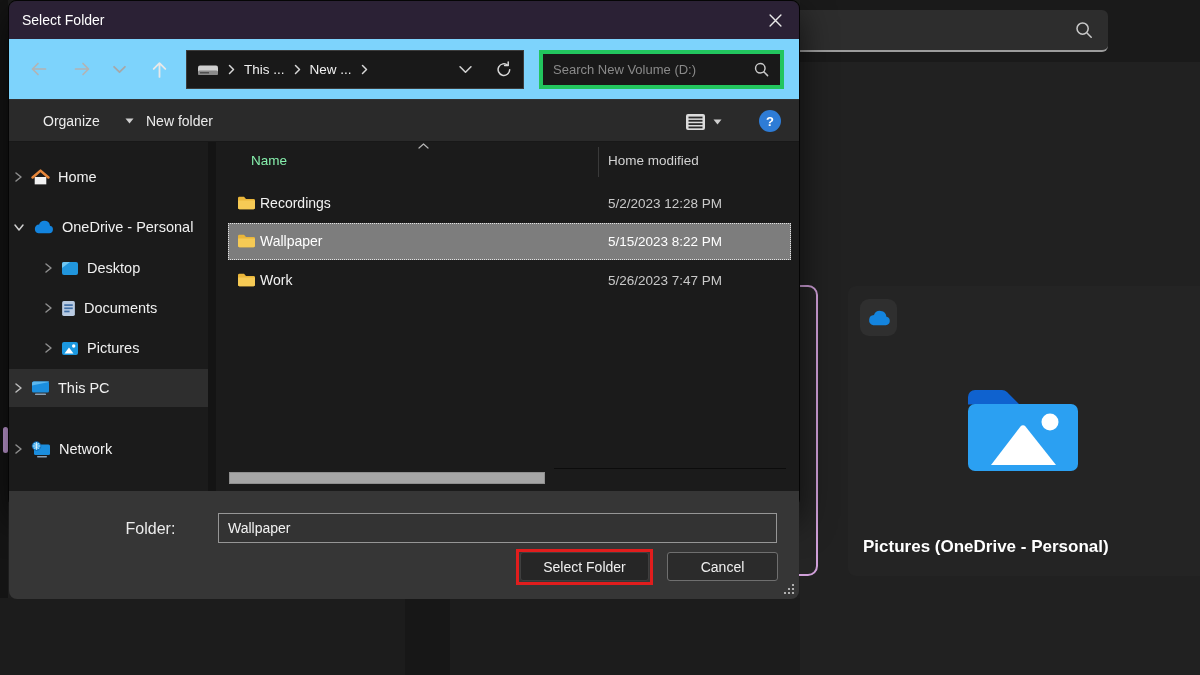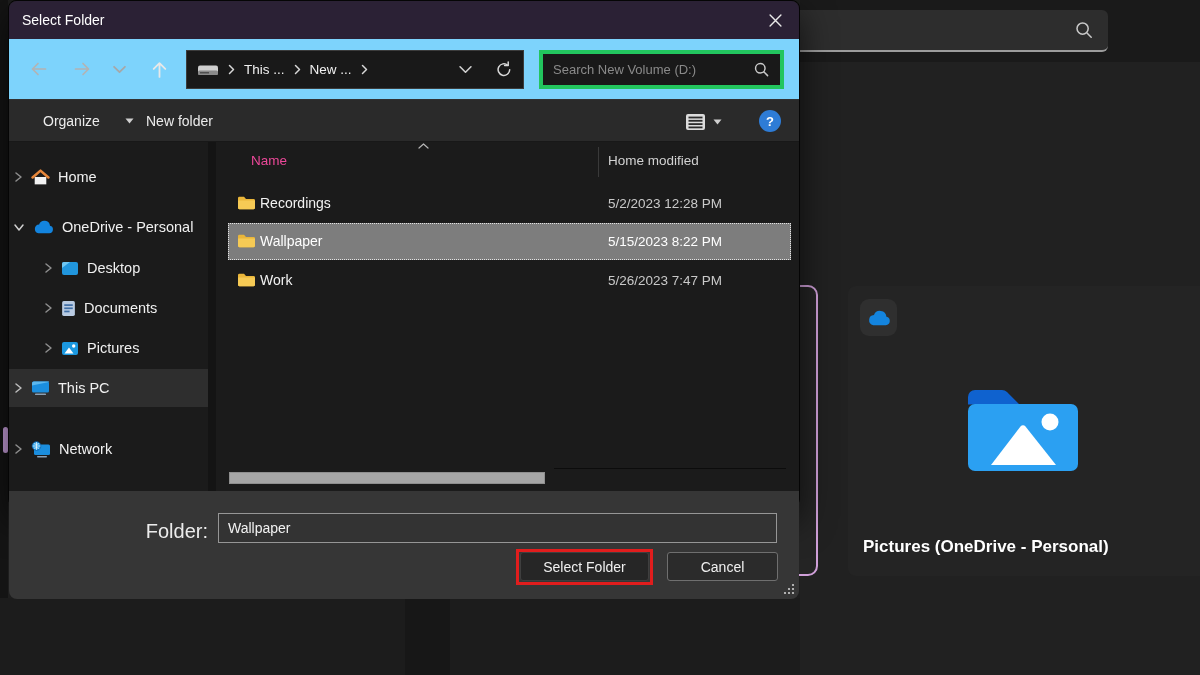--- a/index.html
+++ b/index.html
@@ -58,37 +58,37 @@
   .main { position:absolute; top:141px; left:0; right:0; height:349px; background:#1b1b1b; border-radius:0; }
   .sidebar { position:absolute; left:0; top:0; width:199px; height:100%; }
   .side-gap { position:absolute; left:199px; top:0; width:8px; height:100%; background:#141414; }
   .side-item { position:absolute; left:0; width:199px; height:38px; display:flex; align-items:center; gap:8px;
                padding-left:4px; color:#f0f0f0; font-size:14.5px; white-space:nowrap; }
   .side-item.child { padding-left:34px; }
   .side-item.selected { background:#2e2e2e; }
   .si-0{top:16px} .si-1{top:66px} .si-2{top:107px} .si-3{top:147px} .si-4{top:187px} .si-5{top:227px} .si-6{top:288px}
 
   .filelist { position:absolute; left:207px; top:0; right:0; height:100%; }
-  .col-name { position:absolute; left:35px; top:11px; color:#ec4899; font-size:13.5px; }
+  .col-name { position:absolute; left:35px; top:11px; color:#86efac; font-size:13.5px; }
   .sort-ind { position:absolute; left:202px; top:1px; }
   .col-sep { position:absolute; left:382px; top:5px; width:1px; height:30px; background:#3a3a3a; }
   .col-date { position:absolute; left:392px; top:11px; color:#d2d2d2; font-size:13.5px; }
 
   .list-row { position:absolute; left:12px; width:563px; height:37px; }
   .lr-0{top:43px} .lr-1{top:81px} .lr-2{top:120px}
   .row-icon { position:absolute; left:9px; top:10px; }
   .row-name { position:absolute; left:32px; top:10px; color:#f2f2f2; font-size:14px; }
   .row-date { position:absolute; left:380px; top:11px; color:#c9c9c9; font-size:13.5px; }
   .list-row.selected { background:#7d7d7d; outline:1px dotted #e3e3e3; outline-offset:-1px; }
   .list-row.selected .row-name, .list-row.selected .row-date { color:#ffffff; }
   .list-edge-line { position:absolute; left:338px; top:326px; width:232px; height:1px; background:#0c0c0c; }
   .scroll-thumb { position:absolute; left:13px; top:330px; width:316px; height:12px; background:#a6a6a6; border:1px solid #8f8f8f; }
 
   .footer { position:absolute; left:0; right:0; top:490px; height:108px; background:#363636; border-radius:0 0 8px 8px; }
-  .folder-label { position:absolute; left:100px; top:29px; width:99px; text-align:right; color:#ececec; font-size:20px; }
+  .folder-label { position:absolute; left:92px; top:29px; width:99px; text-align:center; color:#ececec; font-size:16px; }
   .folder-input { position:absolute; left:209px; top:22px; width:559px; height:30px; background:#333333;
                   border:1px solid #969696; color:#f2f2f2; font-size:14px; padding:0 9px; font-family:inherit; outline:none; }
   .red-annotation { position:absolute; left:507px; top:58px; width:137px; height:36px; border:3px solid #e11d1d; z-index:3; pointer-events:none; }
   .btn { position:absolute; height:29px; background:#2b2b2b; border:1px solid #6f6f6f; border-radius:3px;
          color:#f0f0f0; font-size:14px; display:flex; align-items:center; justify-content:center; font-family:inherit; }
   .btn-select { left:511px; top:61px; width:129px; background:#262626; border-color:#3f3f3f; }
   .btn-cancel { left:658px; top:61px; width:111px; }
   .resize-grip { position:absolute; right:3px; bottom:3px; }
 
   .icon { flex:none; display:block; }

